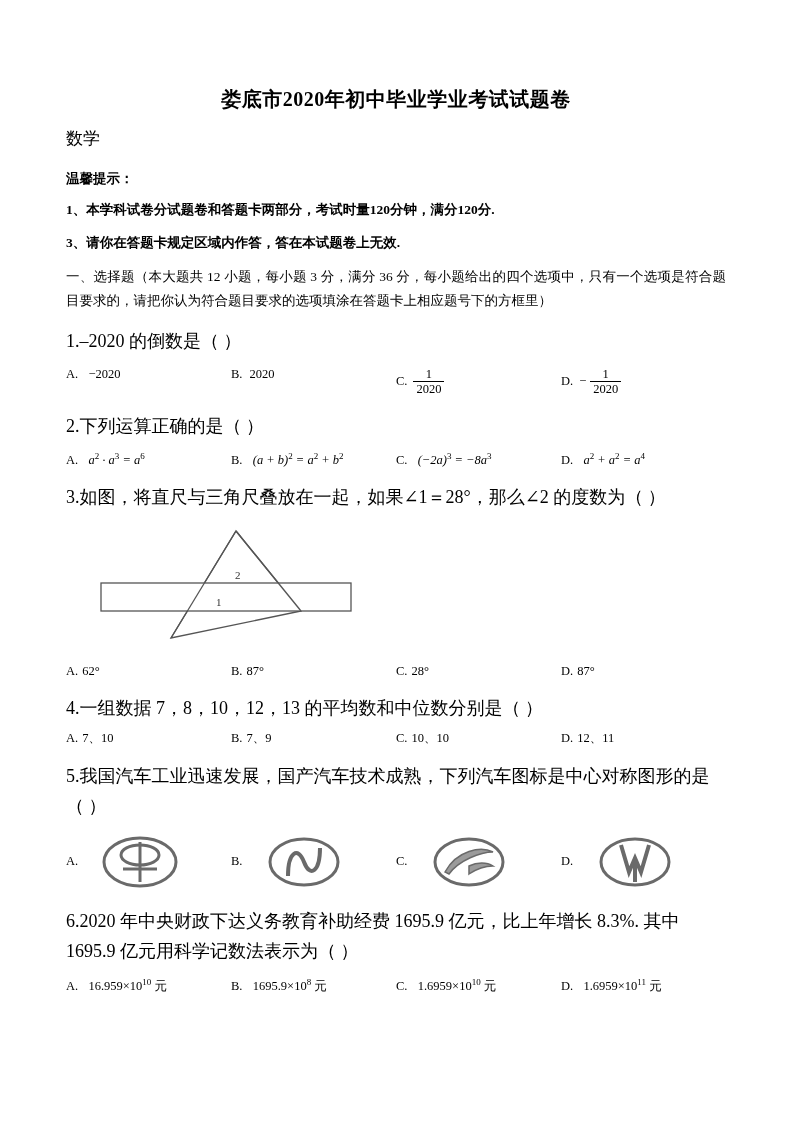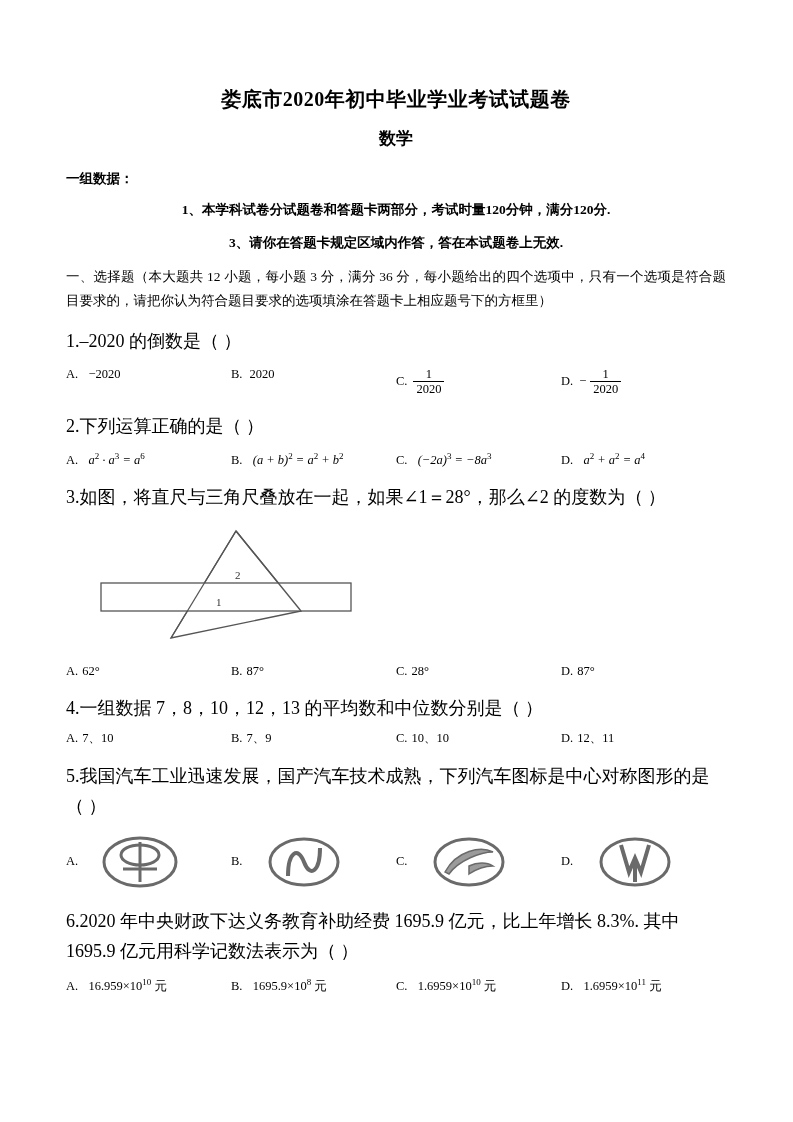--- a/index.html
+++ b/index.html
@@ -32,35 +32,33 @@
   h1.doc-title {
     font-size: 20px;
     font-weight: bold;
     text-align: center;
     margin: 0 0 14px 0;
     letter-spacing: 0.5px;
     font-family: "Liberation Serif", "DejaVu Serif", serif;
   }
   h2.doc-subject {
     font-size: 17px;
-    font-weight: bold;
-    text-align: center;
+    font-weight: normal;
     margin: 0 0 20px 0;
   }
   .notice-title {
     font-size: 13.5px;
     font-weight: bold;
     margin: 0 0 12px 0;
   }
   .notice-item {
     font-size: 13.5px;
     font-weight: bold;
     margin: 0 0 13px 0;
     line-height: 1.45;
-    text-align: center;
   }
   .section-head {
     font-size: 13.5px;
     font-weight: normal;
     line-height: 1.75;
     margin: 6px 0 14px 0;
     text-align: justify;
   }
   .q-stem {
     font-size: 18px;
@@ -127,21 +125,21 @@
 </style>
 </head>
 <body>
 
 <div class="page">
   <div class="content">
 
     <h1 class="doc-title">娄底市2020年初中毕业学业考试试题卷</h1>
     <h2 class="doc-subject">数学</h2>
 
-    <p class="notice-title">一组数据：</p>
+    <p class="notice-title">温馨提示：</p>
     <p class="notice-item">1、本学科试卷分试题卷和答题卡两部分，考试时量120分钟，满分120分.</p>
     <p class="notice-item">3、请你在答题卡规定区域内作答，答在本试题卷上无效.</p>
 
     <p class="section-head">一、选择题（本大题共 12 小题，每小题 3 分，满分 36 分，每小题给出的四个选项中，只有一个选项是符合题目要求的，请把你认为符合题目要求的选项填涂在答题卡上相应题号下的方框里）</p>
 
     <div class="q-block">
       <p class="q-stem">1.–2020 的倒数是（        ）</p>
       <div class="opts">
         <div class="opt">
           <span class="opt-label">A.</span>

